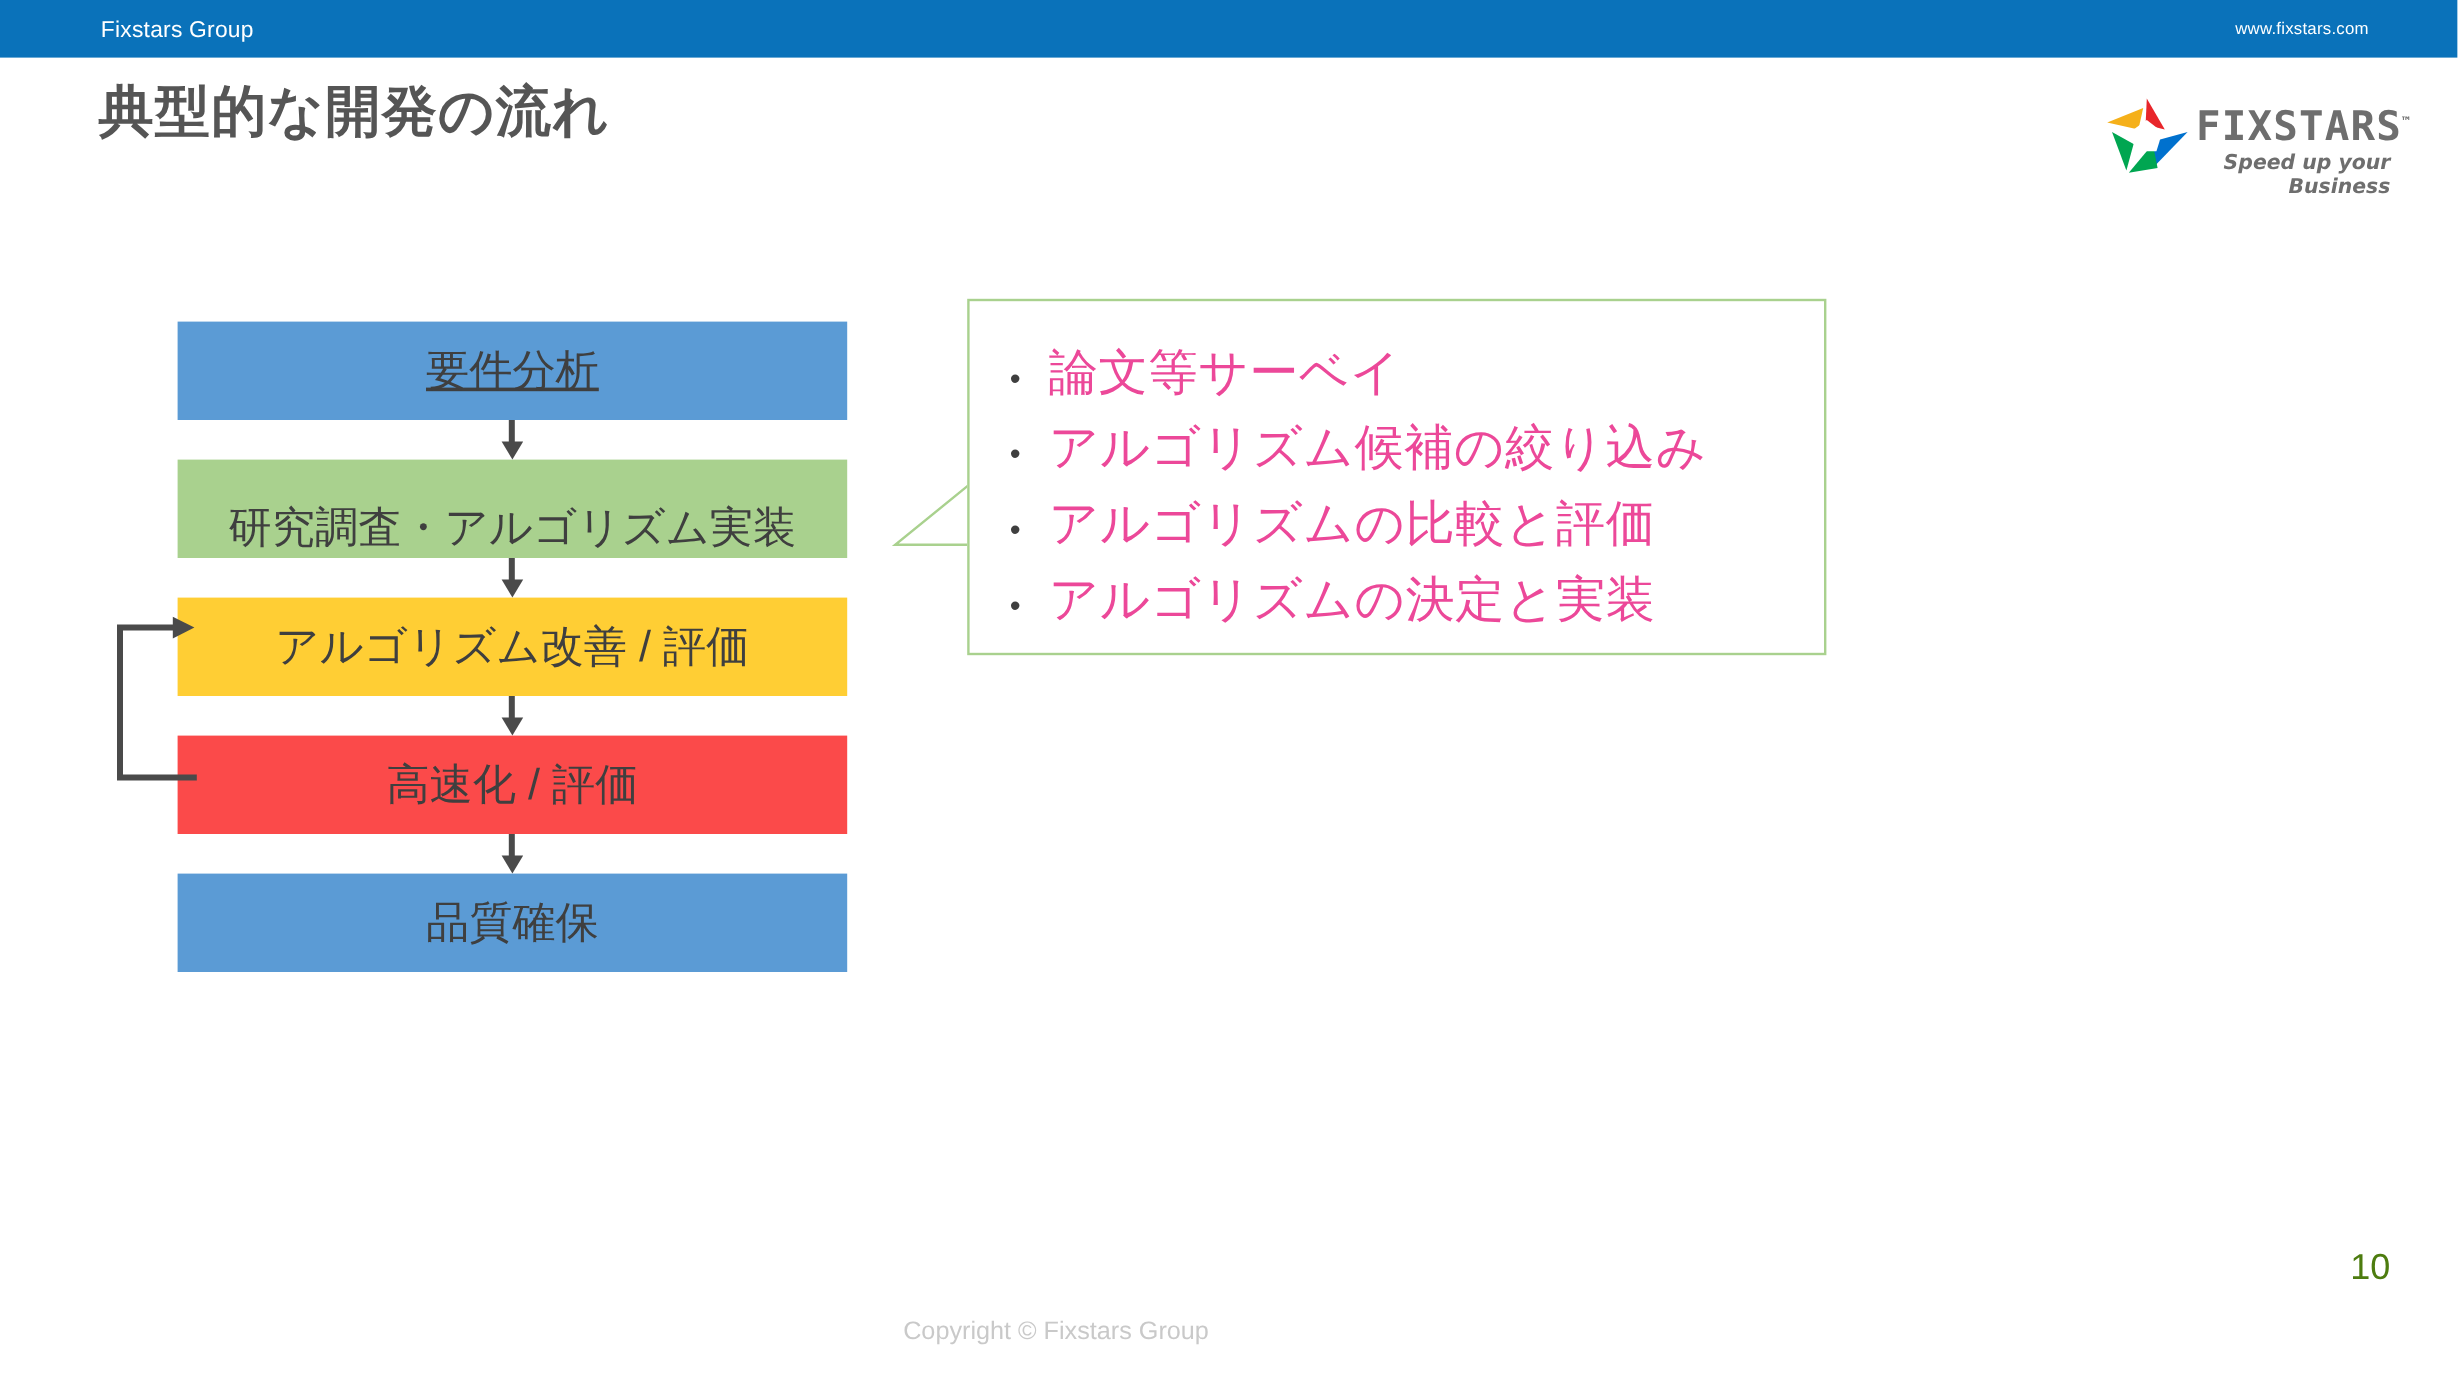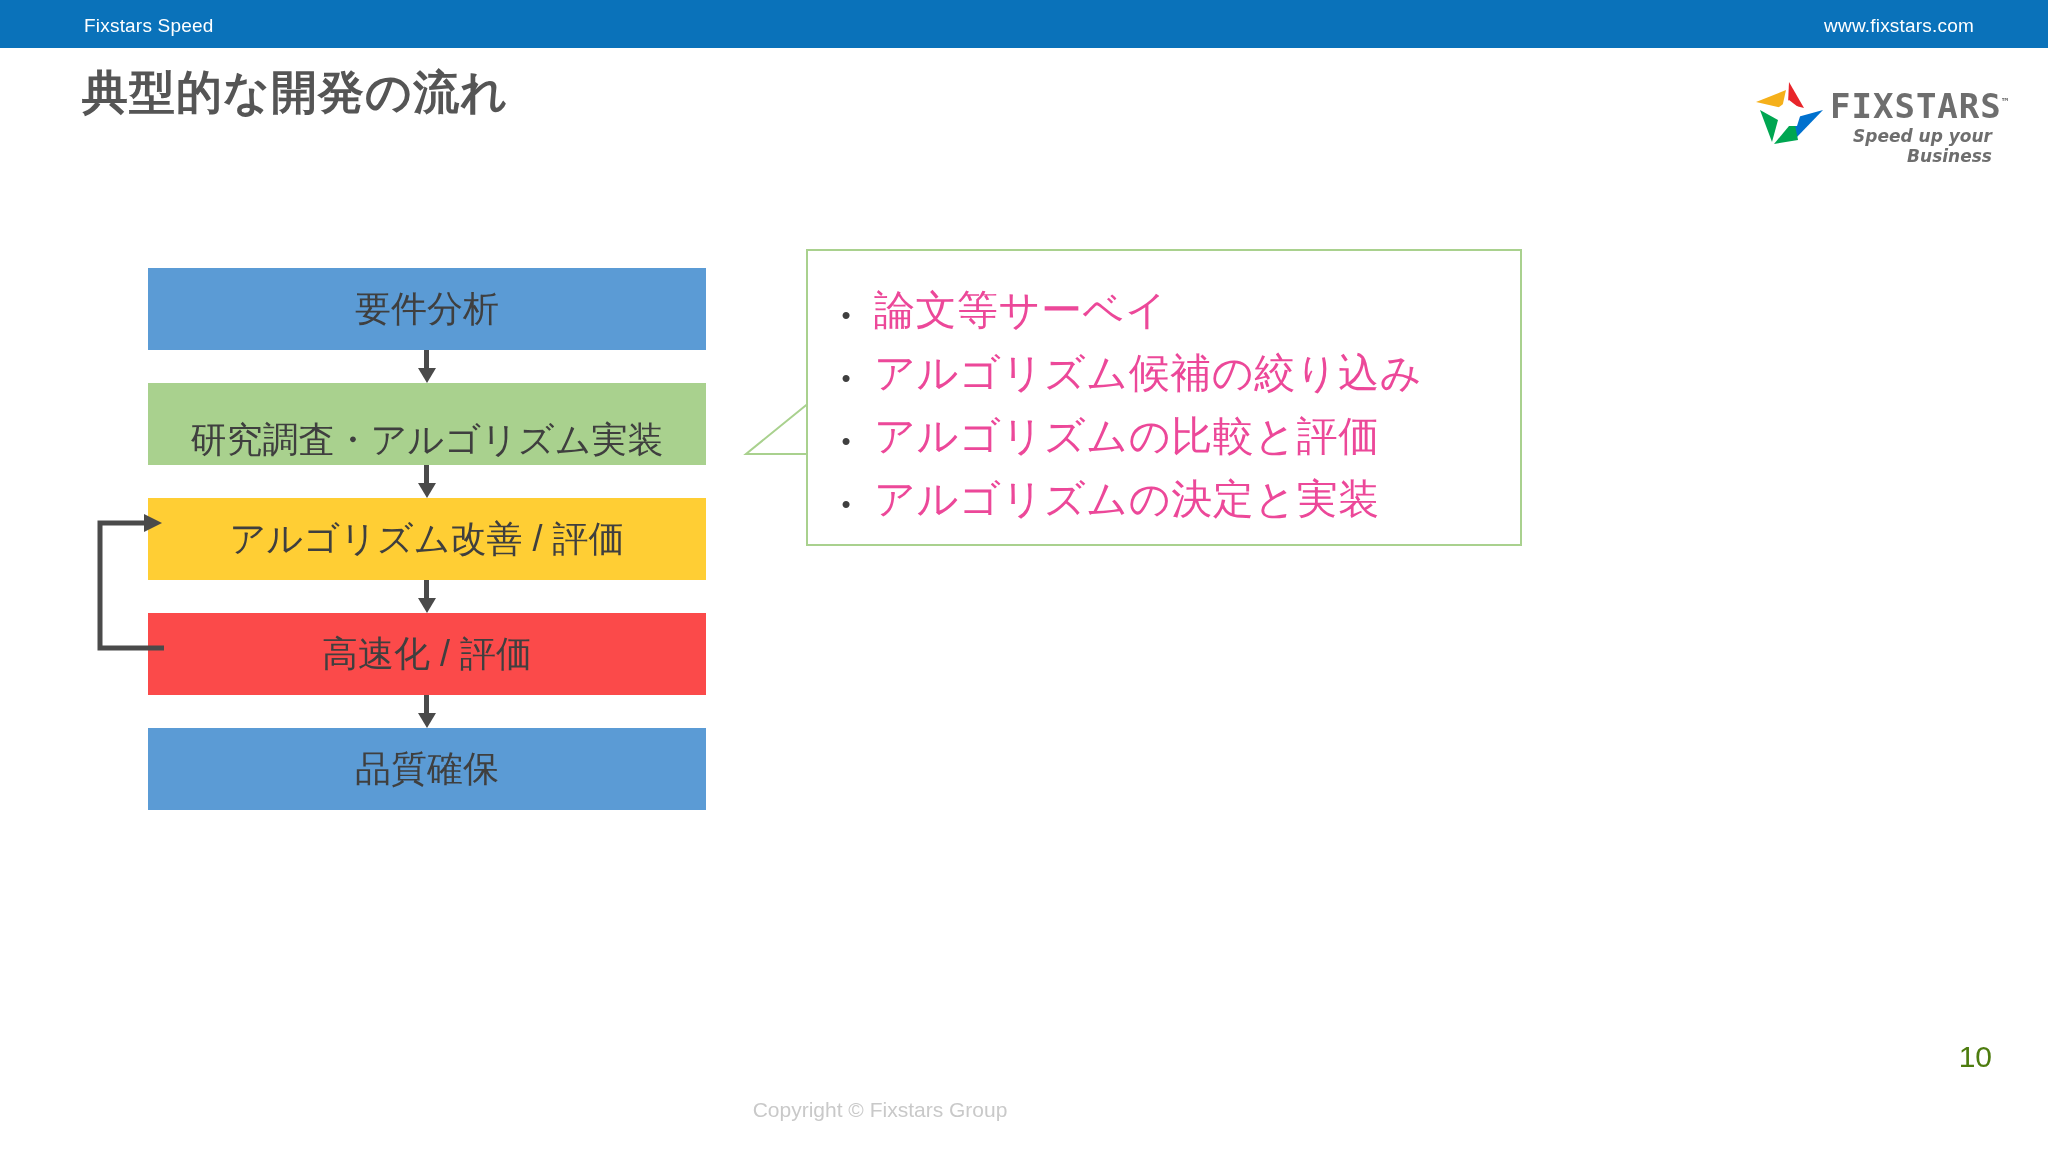--- a/index.html
+++ b/index.html
@@ -28,21 +28,21 @@
     left: 84px;
     top: 15px;
     font-size: 19px;
     color: #ffffff;
     letter-spacing: 0.2px;
   }
   .header-url {
     position: absolute;
     right: 74px;
     top: 15px;
-    font-size: 19px;
+    font-size: 14px;
     color: #ffffff;
     letter-spacing: 0.2px;
   }
 
   
   .slide-title {
     position: absolute;
     left: 82px;
     top: 62px;
     font-size: 46px;
@@ -103,21 +103,21 @@
     position: absolute;
     left: 0;
     width: 558px;
     height: 82px;
     display: flex;
     align-items: center;
     justify-content: center;
     font-size: 36px;
     color: #3F3F3F;
   }
-  .fb-1 { top: 0px;   background: #5B9BD5; }
+  .fb-1 { top: 0px;   background: #5B9BD5; text-decoration: underline; }
   .fb-2 { top: 115px; background: #A9D18E; align-items: flex-end; }
   .fb-3 { top: 230px; background: #FFCE34; }
   .fb-4 { top: 345px; background: #FB4A4A; }
   .fb-5 { top: 460px; background: #5B9BD5; }
 
   .flow-arrows {
     position: absolute;
     left: 0;
     top: 0;
     width: 558px;
@@ -197,21 +197,21 @@
     width: 1760px;
     text-align: center;
     font-size: 21px;
     color: #C9C9C9;
   }
 </style>
 </head>
 <body>
 
 <div class="header-bar"></div>
-<div class="header-brand">Fixstars Speed</div>
+<div class="header-brand">Fixstars Group</div>
 <div class="header-url">www.fixstars.com</div>
 
 <div class="slide-title">典型的な開発の流れ</div>
 
 <div class="logo-wrap">
   <svg class="logo-star" width="74" height="70" viewBox="0 0 74 70">
 
     <polygon points="4,22 34,10 30,28" fill="#F5B01A"></polygon>
 
     <polygon points="37,2 52,28 36,24" fill="#E8252A"></polygon>

